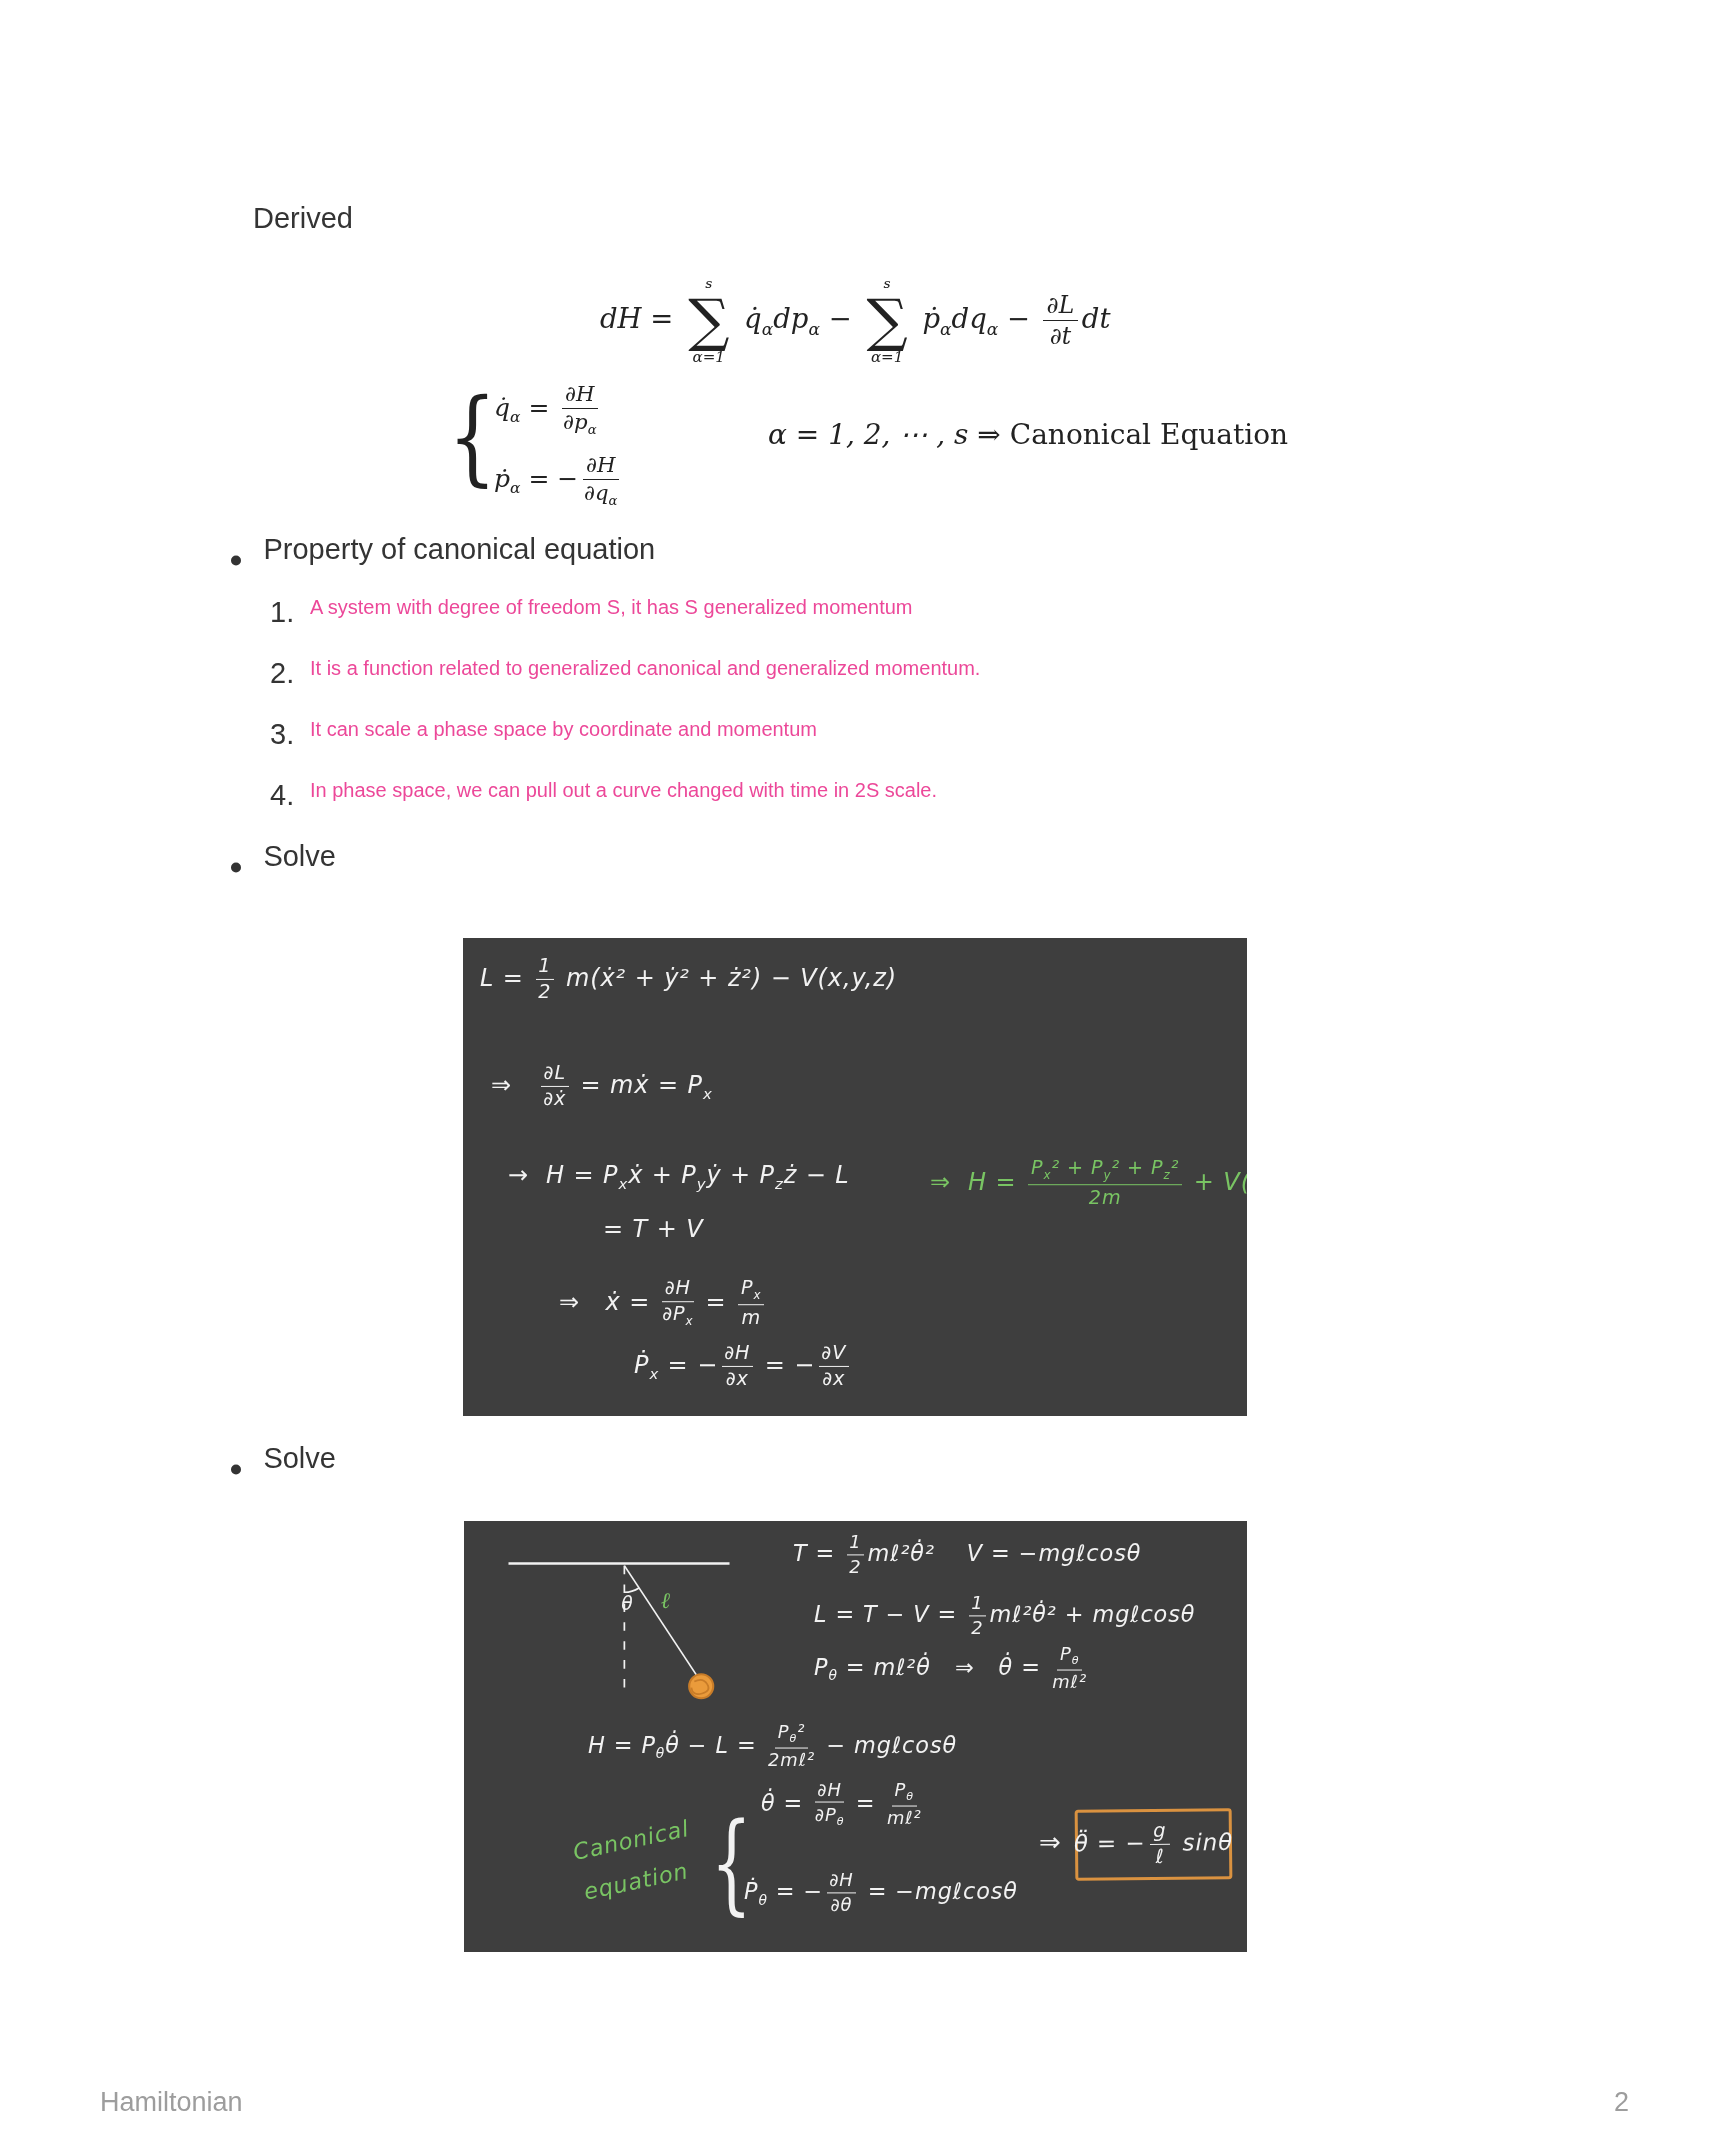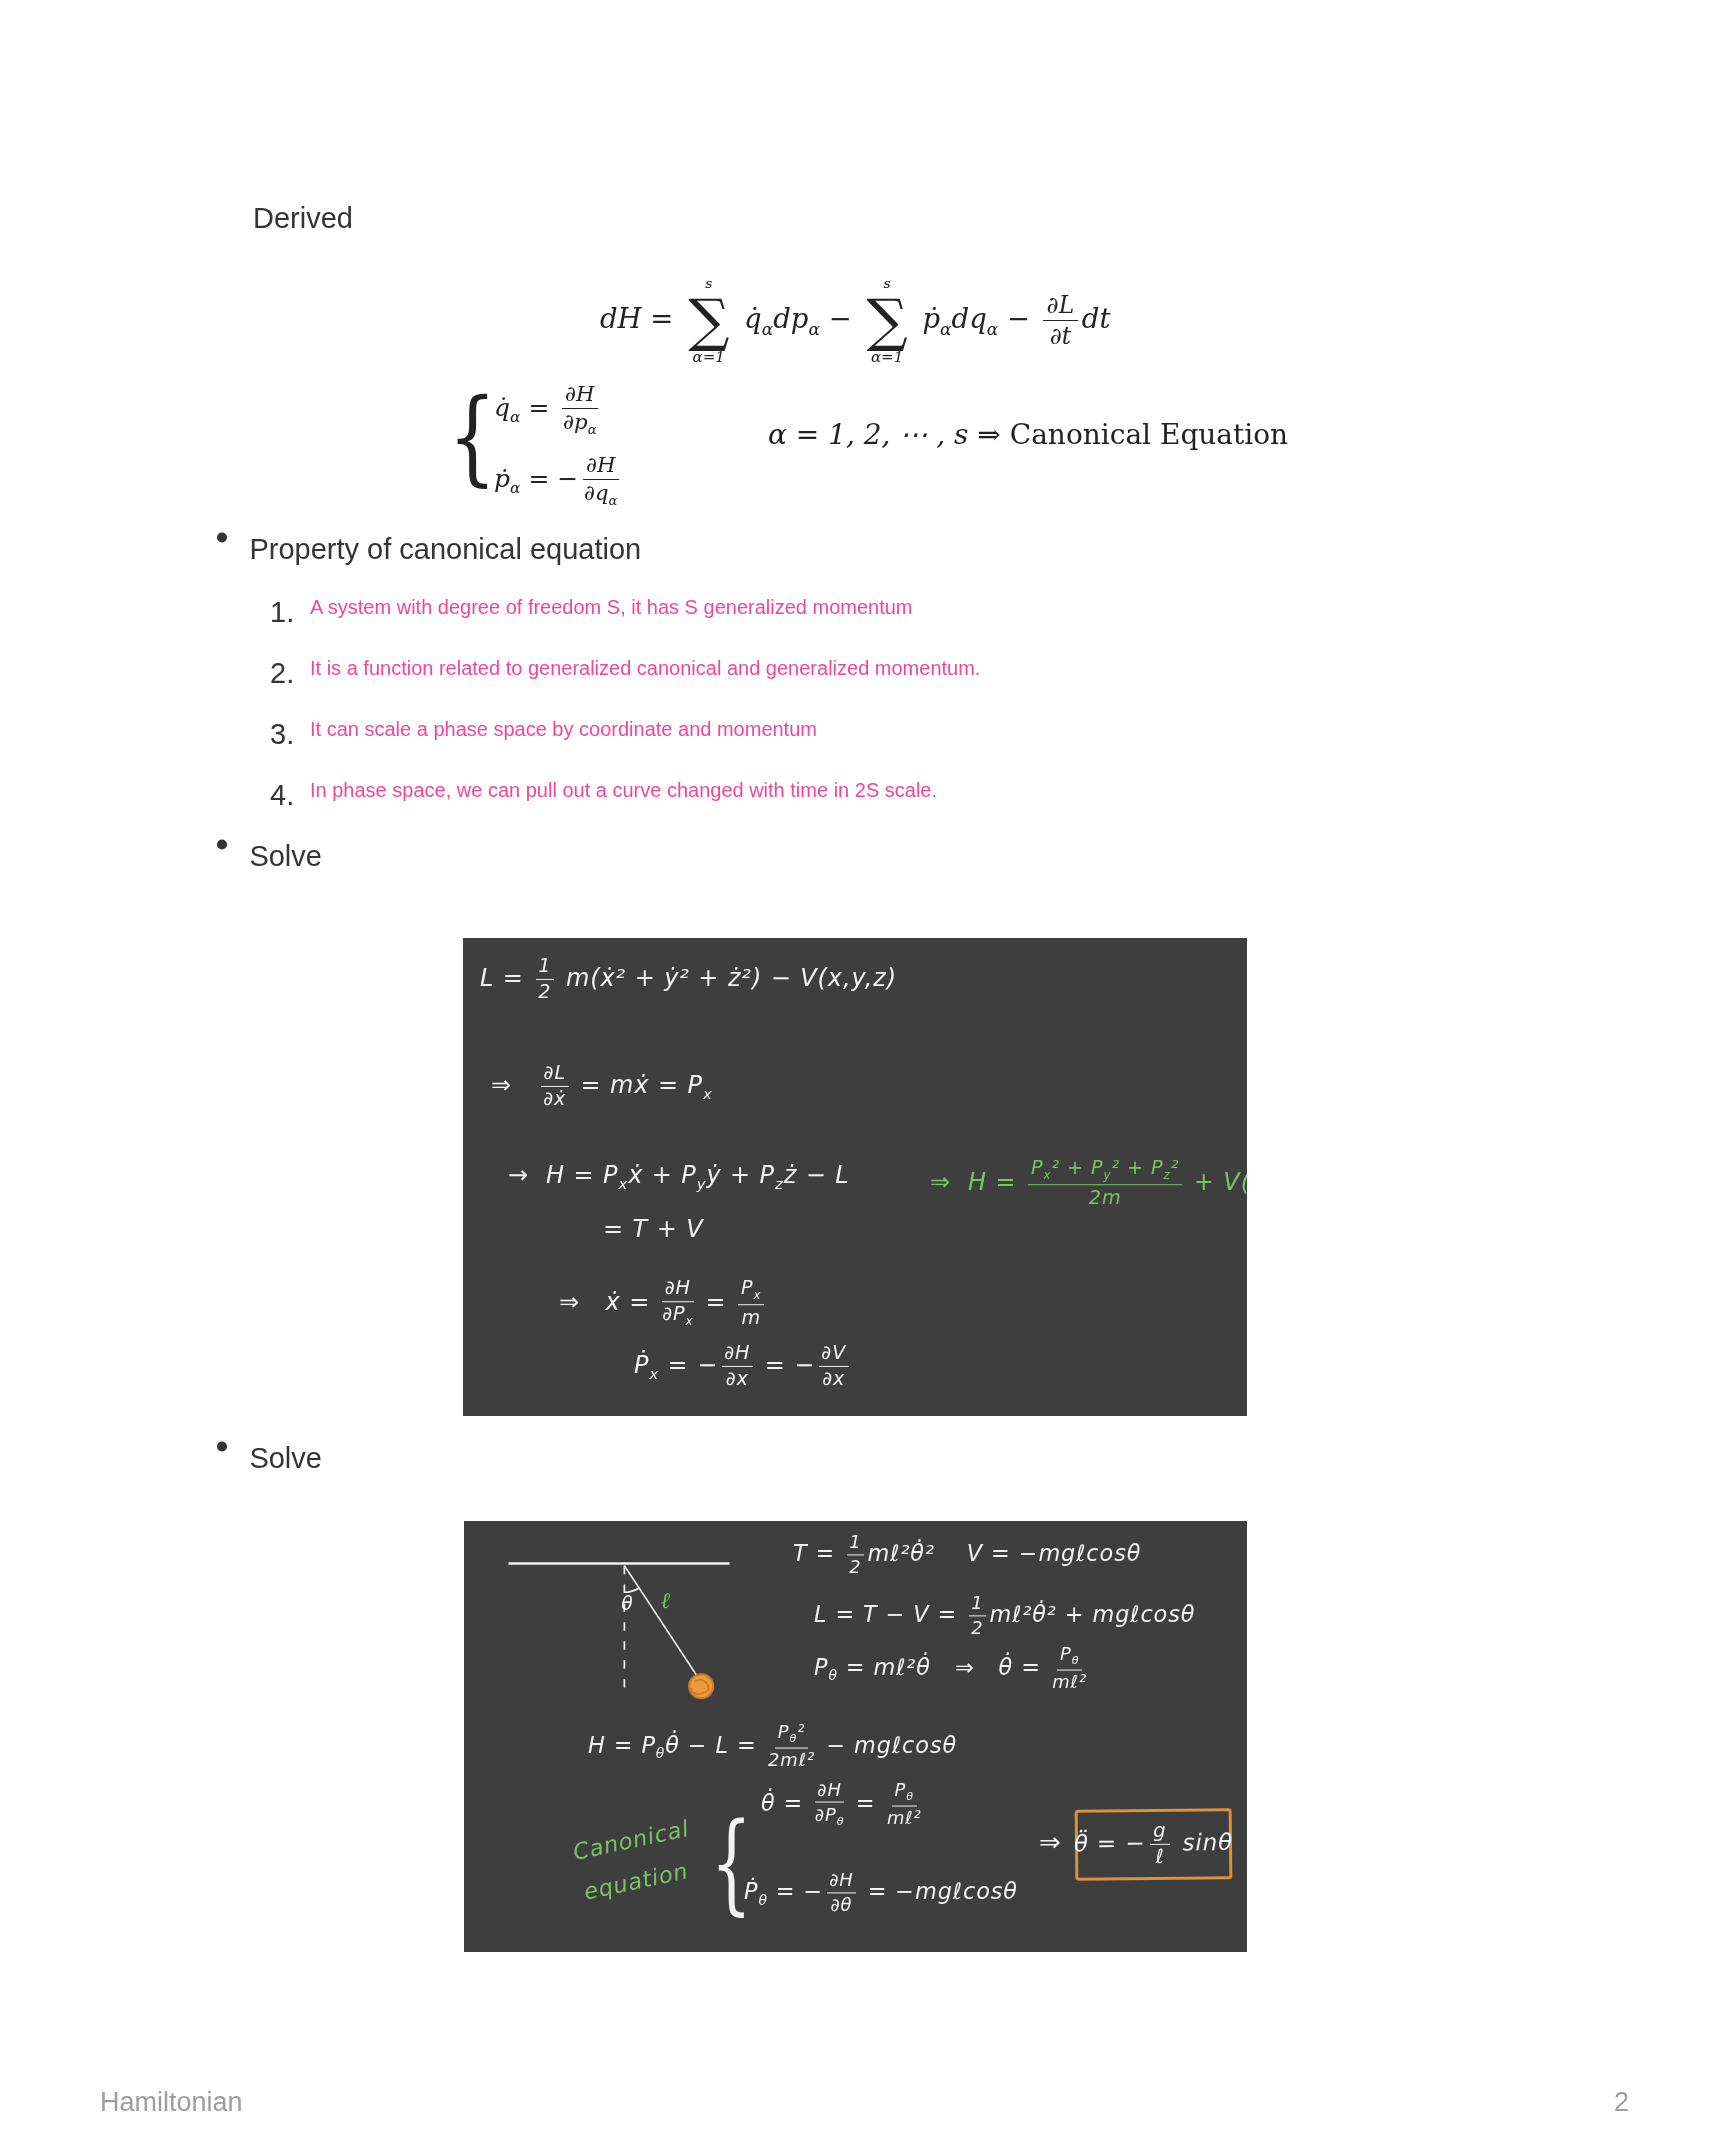--- a/index.html
+++ b/index.html
@@ -2,21 +2,21 @@
 <html style="font-size:6.9px"><head>
 <meta charset="utf-8">
 <title>Document</title>
 <style>
   html,body{margin:0;padding:0;background:#ffffff;}
   .page{position:relative;width:1711px;height:2210px;background:#ffffff;overflow:hidden;
         font-family:"Liberation Sans", sans-serif;color:#343434;}
 
   
   .heading{position:absolute;left:253px;top:201px;font-size:29px;line-height:1.2;color:#343434;}
-  .bullet-row{position:absolute;left:217px;display:flex;align-items:flex-start;transform:translateY(-50%);}
+  .bullet-row{position:absolute;left:231px;display:flex;align-items:flex-end;transform:translateY(-50%);}
   .bullet-dot{width:10px;height:10px;border-radius:50%;background:#333;margin-right:22.4px;flex:0 0 auto;}
   .bullet-label{font-size:29px;color:#343434;white-space:nowrap;}
   .num-row{position:absolute;left:270px;display:flex;transform:translateY(-50%);}
   .num{width:40px;font-size:29px;color:#343434;flex:0 0 auto;}
   .itext{font-size:20px;color:#ec4899;white-space:nowrap;}
 
   
   .eq{font-family:"DejaVu Serif", serif;font-style:italic;color:#222;}
   .eq-main{position:absolute;left:600px;top:277px;font-size:27.5px;white-space:nowrap;}
   .frac{display:inline-flex;flex-direction:column;align-items:center;vertical-align:middle;

